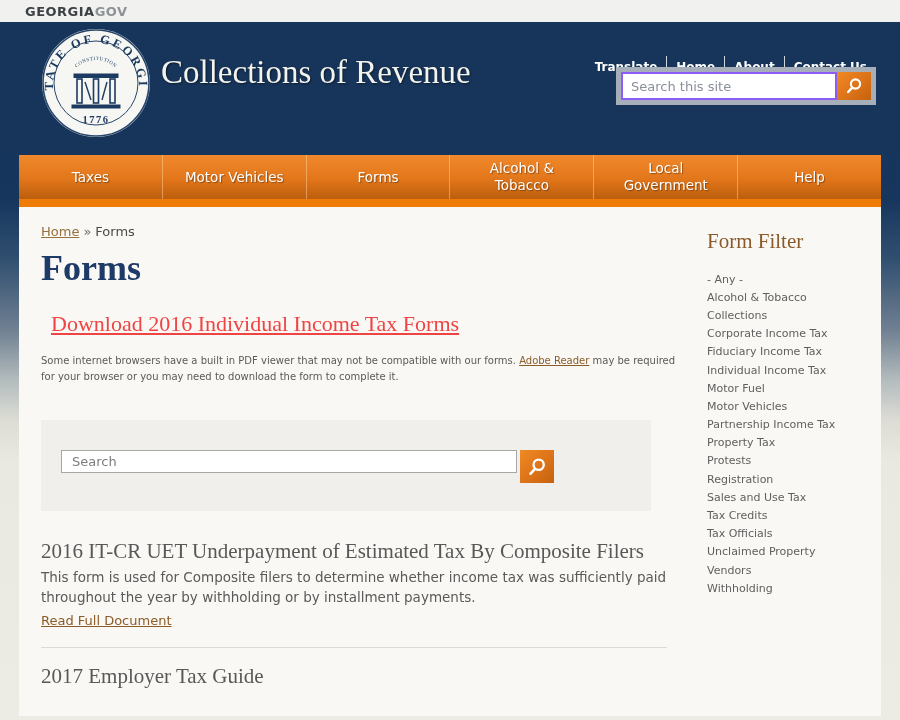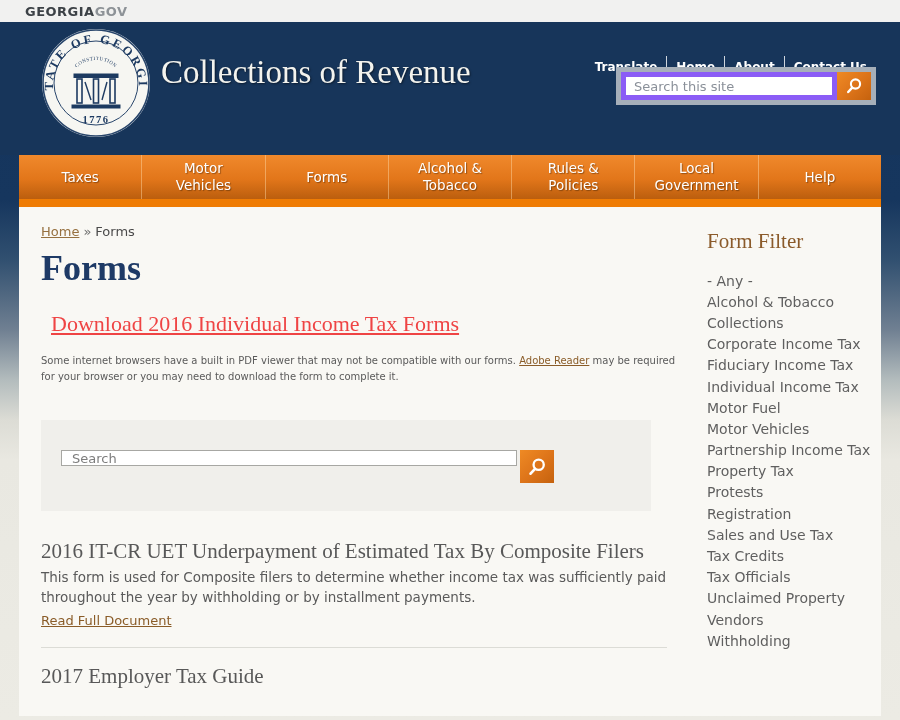--- a/index.html
+++ b/index.html
@@ -34,21 +34,21 @@
   .utility { position: absolute; right: 5px; top: 34px; list-style: none; display: flex; }
   .utility li { padding: 0 9px; border-left: 1px solid #cfd6de; }
   .utility li:first-child { border-left: none; }
   .utility a { color: #ffffff; font-size: 12px; font-weight: bold; text-decoration: none; }
 
   .hdr-search {
     position: absolute; right: 5px; top: 45px; width: 260px; height: 38px;
     background: #a6afb9; padding: 5px; display: flex;
   }
   .hdr-search input {
-    flex: 1; height: 28px; border: 5px solid #8b5cf6; padding: 0 8px;
+    flex: 1; height: 28px; border: 2px solid #8b5cf6; padding: 0 8px;
     font-size: 13px; color: #555; font-family: "DejaVu Sans", sans-serif;
     background: #ffffff; outline: none;
   }
   .hdr-search input::placeholder { color: #8a9099; }
   .hdr-search button, .panel-search button {
     width: 34px; height: 28px; border: none; cursor: pointer;
     background: linear-gradient(135deg, #ef8a24 0%, #de751a 50%, #c5620e 100%);
     display: flex; align-items: center; justify-content: center;
   }
 
@@ -88,21 +88,21 @@
     font-family: "Liberation Serif", serif; font-size: 22px;
     color: #ef4444; text-decoration: underline;
   }
   .notice { font-size: 10px; color: #5a5a5a; line-height: 1.55; width: 640px; margin-bottom: 36px; }
   .notice a { color: #8a5c28; text-decoration: underline; }
 
   .panel-search {
     background: #f0efeb; padding: 30px 20px 28px 20px; width: 610px; display: flex;
   }
   .panel-search input {
-    width: 456px; height: 16px; border: 1px solid #a7a7a3; background: #fff;
+    width: 456px; height: 23px; border: 1px solid #a7a7a3; background: #fff;
     padding: 0 10px; font-size: 13px; color: #555; outline: none;
     font-family: "DejaVu Sans", sans-serif;
   }
   .panel-search input::placeholder { color: #7d7d7d; }
   .panel-search button { width: 34px; height: 33px; margin-left: 3px; }
 
   .listing { padding: 16px 0 18px 0; }
   .listing + .listing { border-top: 1px solid #dcdcd6; }
   .listing h3 {
     font-family: "Liberation Serif", serif; font-weight: normal;
@@ -111,21 +111,21 @@
   .listing p { font-size: 13.5px; color: #5a5a5a; line-height: 1.5; margin-bottom: 2px; }
   .listing a { font-size: 13px; color: #8a5c28; }
   .first-listing { margin-top: 12px; }
 
   
   .aside h2 {
     font-family: "Liberation Serif", serif; font-weight: normal;
     font-size: 21px; color: #8a5a2a; margin-bottom: 16px;
   }
   .filter-list { list-style: none; }
-  .filter-list li { font-size: 14px; color: #5f5f5f; padding: 2.6px 0; cursor: pointer; }
+  .filter-list li { font-size: 11px; color: #5f5f5f; padding: 2.6px 0; cursor: pointer; }
 
   .magnifier { display: block; }
 </style>
 </head>
 <body>
 
 <div class="topbar">
   <span class="brand-a">GEORGIA</span>
     <span class="brand-b">GOV</span>
 </div>
@@ -187,23 +187,20 @@
     <li>
         <a href="#">Motor Vehicles</a>
       </li>
     <li>
         <a href="#">Forms</a>
       </li>
     <li>
         <a href="#">Alcohol &amp; Tobacco</a>
       </li>
     <li>
-        <a href="#">Rules &amp; Policies</a>
-      </li>
-    <li>
         <a href="#">Local Government</a>
       </li>
     <li>
         <a href="#">Help</a>
       </li>
   </ul>
   <div class="nav-strip"></div>
 </div>
 
 <div class="content">

